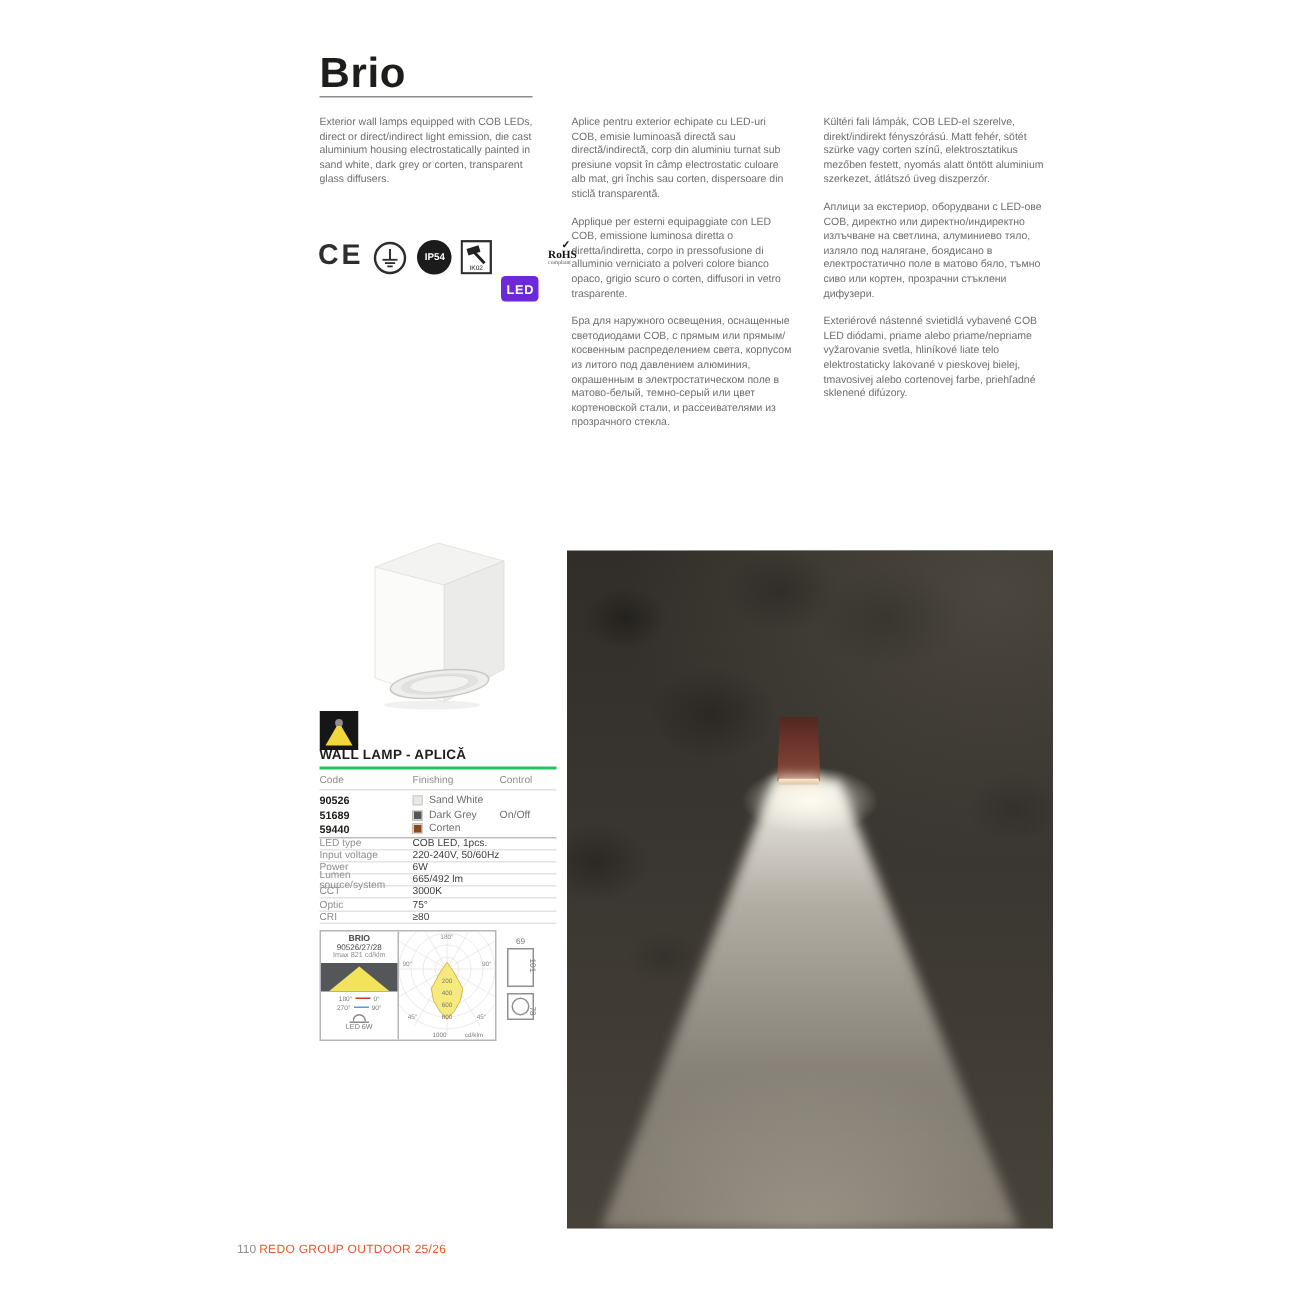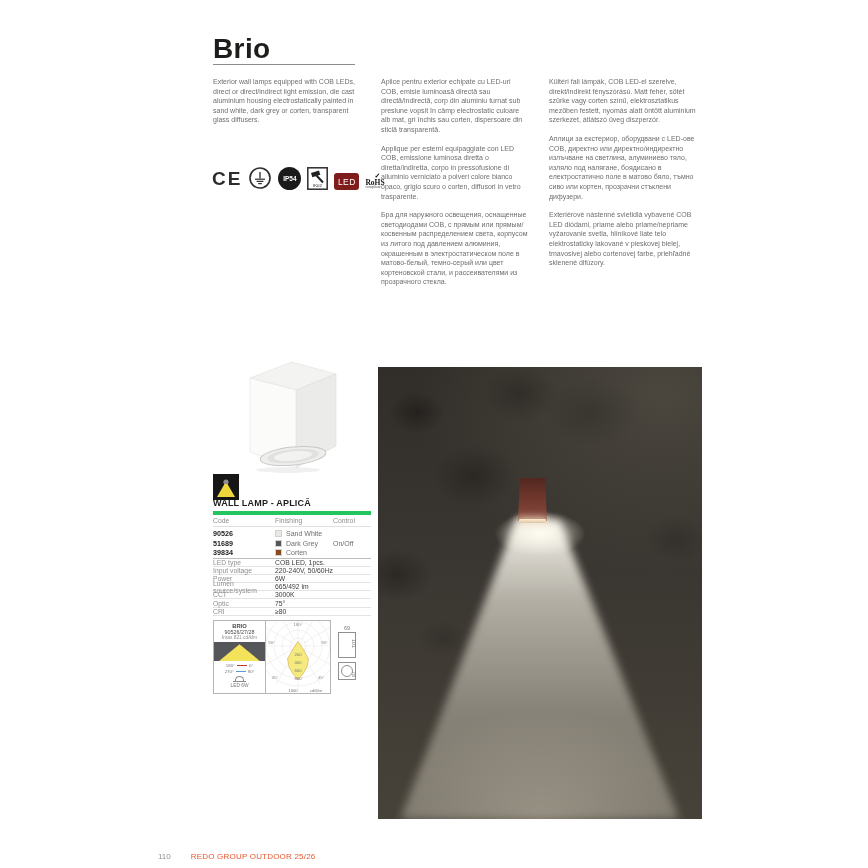--- a/index.html
+++ b/index.html
@@ -9,32 +9,32 @@
     font-family:"Liberation Sans", sans-serif; overflow:hidden; color:#6e6e6e;
   }
   
   .title { position:absolute; left:213px; top:33px; font-size:28px; font-weight:800; letter-spacing:.4px; color:#1d1d1b; }
   .title-rule { position:absolute; left:213px; top:64px; width:142px; height:1px; background:#8c8c8c; }
   
   .col { position:absolute; top:77px; width:147px; font-size:7px; line-height:9.6px; color:#6e6e6e; }
   .col p { margin:0 0 9px 0; }
   .col1 { left:213px; } .col2 { left:381px; } .col3 { left:549px; }
   
-  .badges { position:absolute; left:212px; top:160px; display:flex; align-items:flex-end; gap:6px; height:30px; }
+  .badges { position:absolute; left:212px; top:160px; display:flex; align-items:flex-start; gap:6px; height:30px; }
   .b-ce { font-size:19px; font-weight:700; letter-spacing:2px; color:#2d2d2d; }
   .b-ip { width:23px; height:23px; border-radius:50%; background:#1b1b1b; color:#fff; font-size:6.5px; font-weight:700; display:flex; align-items:center; justify-content:center; }
-  .b-led { width:25px; height:17px; background:#7f1d1d; border-radius:3px; color:#fff; font-weight:400; font-size:8.5px; display:flex; align-items:center; justify-content:center; letter-spacing:.5px; }
+  .b-led { width:25px; height:17px; background:#6d28d9; border-radius:3px; color:#fff; font-weight:700; font-size:8.5px; display:flex; align-items:center; justify-content:center; letter-spacing:.5px;margin-top:24px; }
   .b-rohs { display:flex; flex-direction:column; line-height:1;font-family:Liberation Serif, serif; }
   .rohs-check { font-size:7px; font-weight:700; color:#111; margin-left:9px; height:6px; }
   .rohs-name { font-size:7.5px; font-weight:800; color:#111; }
   .rohs-sub { font-size:3.8px; color:#555; }
   
   .product-img { position:absolute; left:238px; top:356px; }
   .dl-icon { position:absolute; left:213px; top:474px; }
-  .cat-title { position:absolute; left:213px; top:498px; width:158px; font-size:9px; font-weight:700; color:#1d1d1b; letter-spacing:.2px; padding-bottom:3px; border-bottom:4px solid #22c55e; }
+  .cat-title { position:absolute; left:213px; top:498px; width:158px; font-size:9px; font-weight:700; color:#1d1d1b; letter-spacing:.2px; padding-bottom:3px; border-bottom:2px solid #22c55e; }
   
   .thead { position:absolute; left:213px; top:517px; width:158px; height:10px; font-size:6.8px; color:#8f8f8f; border-bottom:1px solid #e0e0e0; }
   .thead span { position:absolute; top:0; }
   .h-code { left:0; } .h-fin { left:62px; } .h-ctrl { left:120px; }
   .variants { position:absolute; left:213px; top:529px; width:158px; height:28px; }
   .vrow { position:absolute; left:0; width:100%; height:9px; }
   .vrow.r0 { top:0;padding-left:40px; } .vrow.r1 { top:9.5px; } .vrow.r2 { top:19px; }
   .vcode { position:absolute; left:0; font-size:7.2px; font-weight:700; color:#1d1d1b; }
   .vswatch { position:absolute; left:62px; top:1px; width:7px; height:7px; border:1px solid #d2d2d0; }
   .vfinish { position:absolute; left:73px; top:1px; font-size:7px; color:#6e6e6e; }
@@ -101,21 +101,21 @@
     position:absolute; left:140px; top:111px; width:29px; height:43px;
     clip-path:polygon(7% 0, 93% 0, 100% 100%, 0 100%);
     background:linear-gradient(180deg, #512720 0%, #693329 35%, #7d4136 75%, #8a4e40 100%);
   }
   .lamp-lens {
     position:absolute; left:141px; top:152px; width:27px; height:4px; border-radius:1px;
     background:linear-gradient(180deg, #ffeccb, #dcc6aa);
     box-shadow:0 0 7px 2px rgba(255,240,215,.75);
   }
   
-  .footer { position:absolute; left:158px; top:852px; display:flex; gap:20px; align-items:flex-end; font-size:8px; }
+  .footer { position:absolute; left:158px; top:828px; display:flex; gap:2px; align-items:flex-end; font-size:8px; }
   .page-num { color:#8f8f8f; }
   .brand { color:#e8572e; font-weight:400; letter-spacing:.2px; }
 </style>
 </head>
 <body>
 
 <div class="page">
 
   <div class="title">Brio</div>
   <div class="title-rule"></div>
@@ -188,21 +188,21 @@
       <span class="vcode">90526</span>
       <span class="vswatch" style="background: rgb(233, 232, 228);"></span>
       <span class="vfinish">Sand White</span>
     </div>
     <div class="vrow r1">
       <span class="vcode">51689</span>
       <span class="vswatch" style="background: rgb(85, 86, 90);"></span>
       <span class="vfinish">Dark Grey</span>
     </div>
     <div class="vrow r2">
-      <span class="vcode">39834</span>
+      <span class="vcode">59440</span>
       <span class="vswatch" style="background: rgb(138, 74, 31);"></span>
       <span class="vfinish">Corten</span>
     </div>
     <span class="vctrl">On/Off</span>
   </div>
   <div class="div1"></div>
 
   <div class="specs">
     <div class="srow">
       <span class="slabel">LED type</span>

